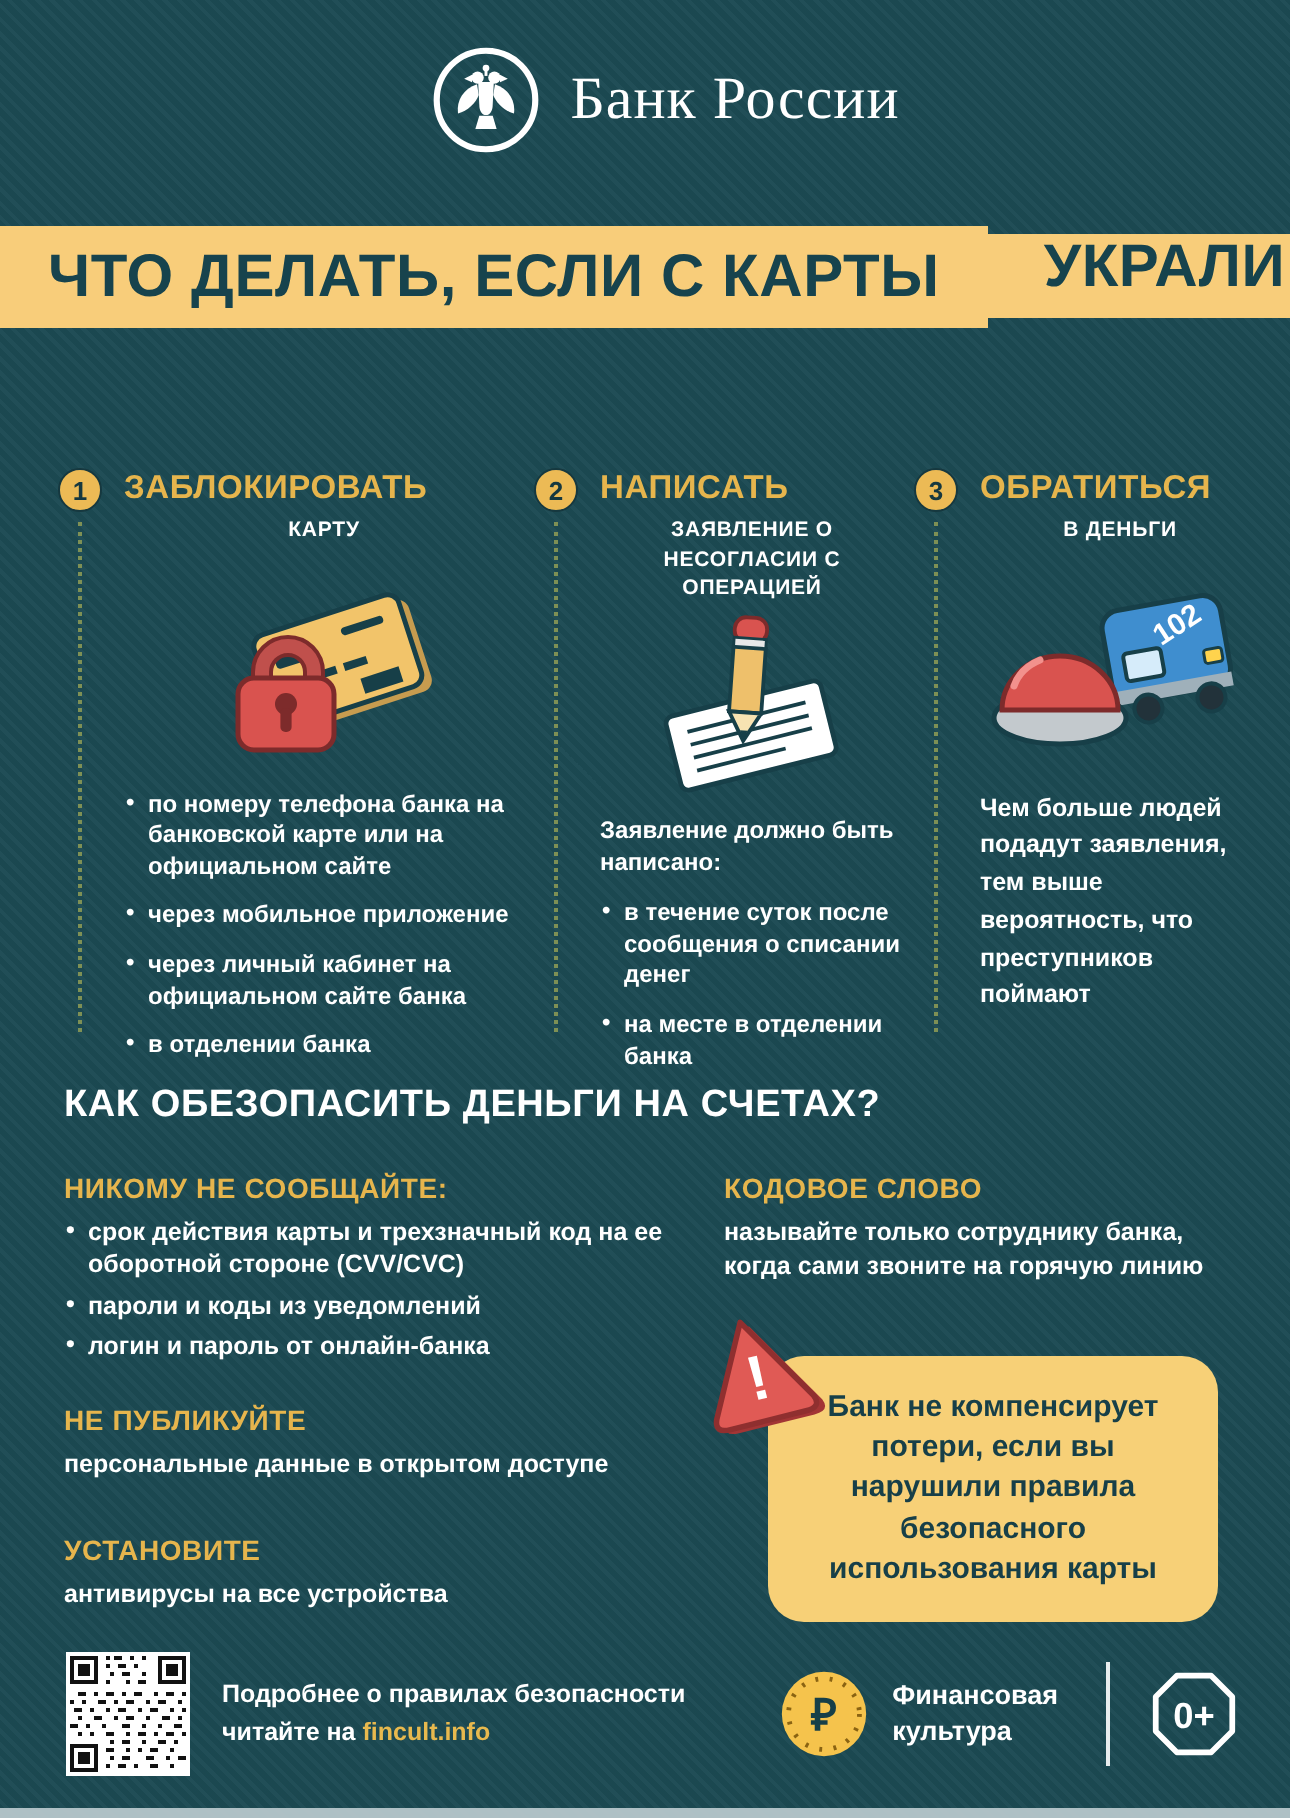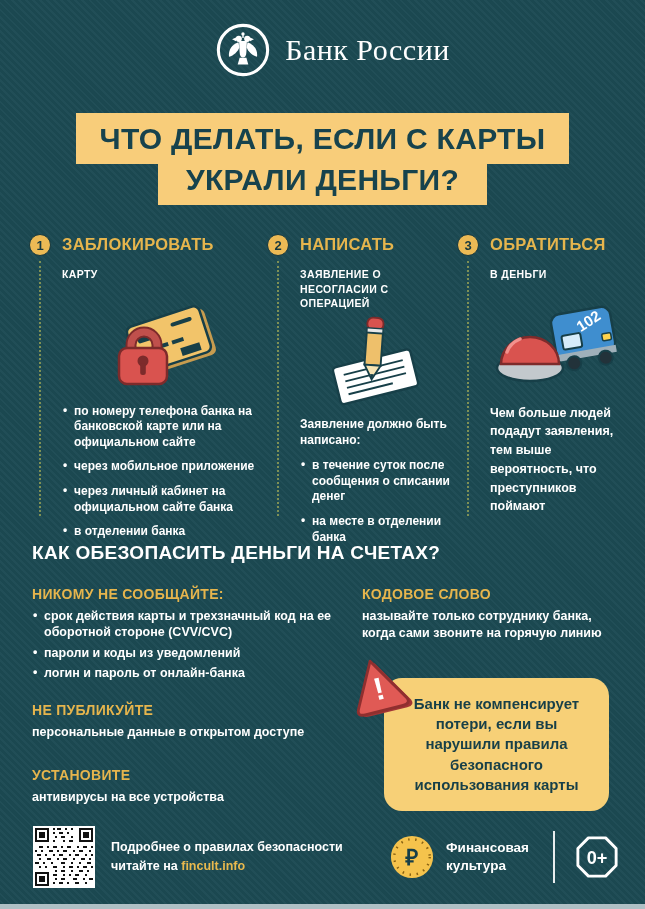--- a/index.html
+++ b/index.html
@@ -7,34 +7,34 @@
     position:relative;width:645px;height:909px;margin:0 auto;overflow:hidden;
     background-color:#1c4a53;
     background-image:repeating-linear-gradient(45deg, rgba(255,255,255,0.025) 0 2px, rgba(0,0,0,0.03) 2px 5px);
     font-family:"Liberation Sans", sans-serif;
   }
   
   .header{position:absolute;top:22px;left:0;right:0;display:flex;align-items:center;justify-content:center;gap:14px;margin-left:20px;}
   .logo-eagle{width:56px;height:56px;flex:0 0 56px;}
   .logo-text{color:#fff;font-family:"Liberation Serif", serif;font-size:30px;letter-spacing:.5px;}
   
-  .title{position:absolute;top:113px;left:0;right:0;display:flex;flex-direction:column;align-items:center;}
+  .title{position:absolute;top:113px;left:0;right:0;display:flex;flex-direction:row;align-items:center;}
   .title-box{background:#f8cd7a;color:#17434d;font-weight:bold;font-size:30px;line-height:1;letter-spacing:.3px;white-space:nowrap;}
   .title-box.first{padding:11px 24px 10px;}
   .title-box.second{padding:2px 28px 10px;margin-top:-1px;}
   
   .steps{position:absolute;top:234px;left:28px;width:600px;display:grid;grid-template-columns:238px 190px 172px;}
   .step{display:flex;height:282px;}
   .rail{display:flex;flex-direction:column;align-items:center;width:24px;flex:0 0 24px;}
   .num{width:22px;height:22px;border-radius:50%;background:#ecba55;border:1.5px solid #16383f;
        color:#16383f;font-weight:bold;font-size:13px;display:flex;align-items:center;justify-content:center;box-sizing:border-box;}
   .rail-line{flex:1;width:0;border-left:2px dotted #7e9055;margin-top:5px;}
   .step-content{flex:1;padding:1px 4px 0 10px;}
   .step-heading{color:#e6b54d;font-size:16.5px;font-weight:bold;letter-spacing:.3px;}
-  .step-sub{color:#fff;font-size:10.5px;font-weight:bold;letter-spacing:.4px;line-height:1.4;margin-top:13px;}
+  .step-sub{color:#fff;font-size:10.5px;font-weight:bold;letter-spacing:.4px;line-height:1.4;margin-top:4px;text-align:center;}
   .step-icon{height:104px;display:flex;align-items:center;justify-content:center;margin:6px 0 12px;}
   .step-icon svg{display:block;}
   .blist{list-style:none;margin:0;padding:0;color:#fff;font-size:12px;font-weight:bold;line-height:1.3;}
   .blist li{position:relative;padding-left:12px;margin-bottom:9px;}
   .blist li::before{content:"•";position:absolute;left:1px;top:-1px;}
   .step-intro{color:#fff;font-size:12px;font-weight:bold;line-height:1.3;margin:0 0 10px;}
   .step-note{color:#fff;font-size:12.5px;font-weight:bold;line-height:1.5;margin:6px 0 0;}
   
   .safety{position:absolute;top:542px;left:32px;right:28px;}
   .safety-heading{color:#fff;font-size:19px;font-weight:bold;letter-spacing:.3px;}

